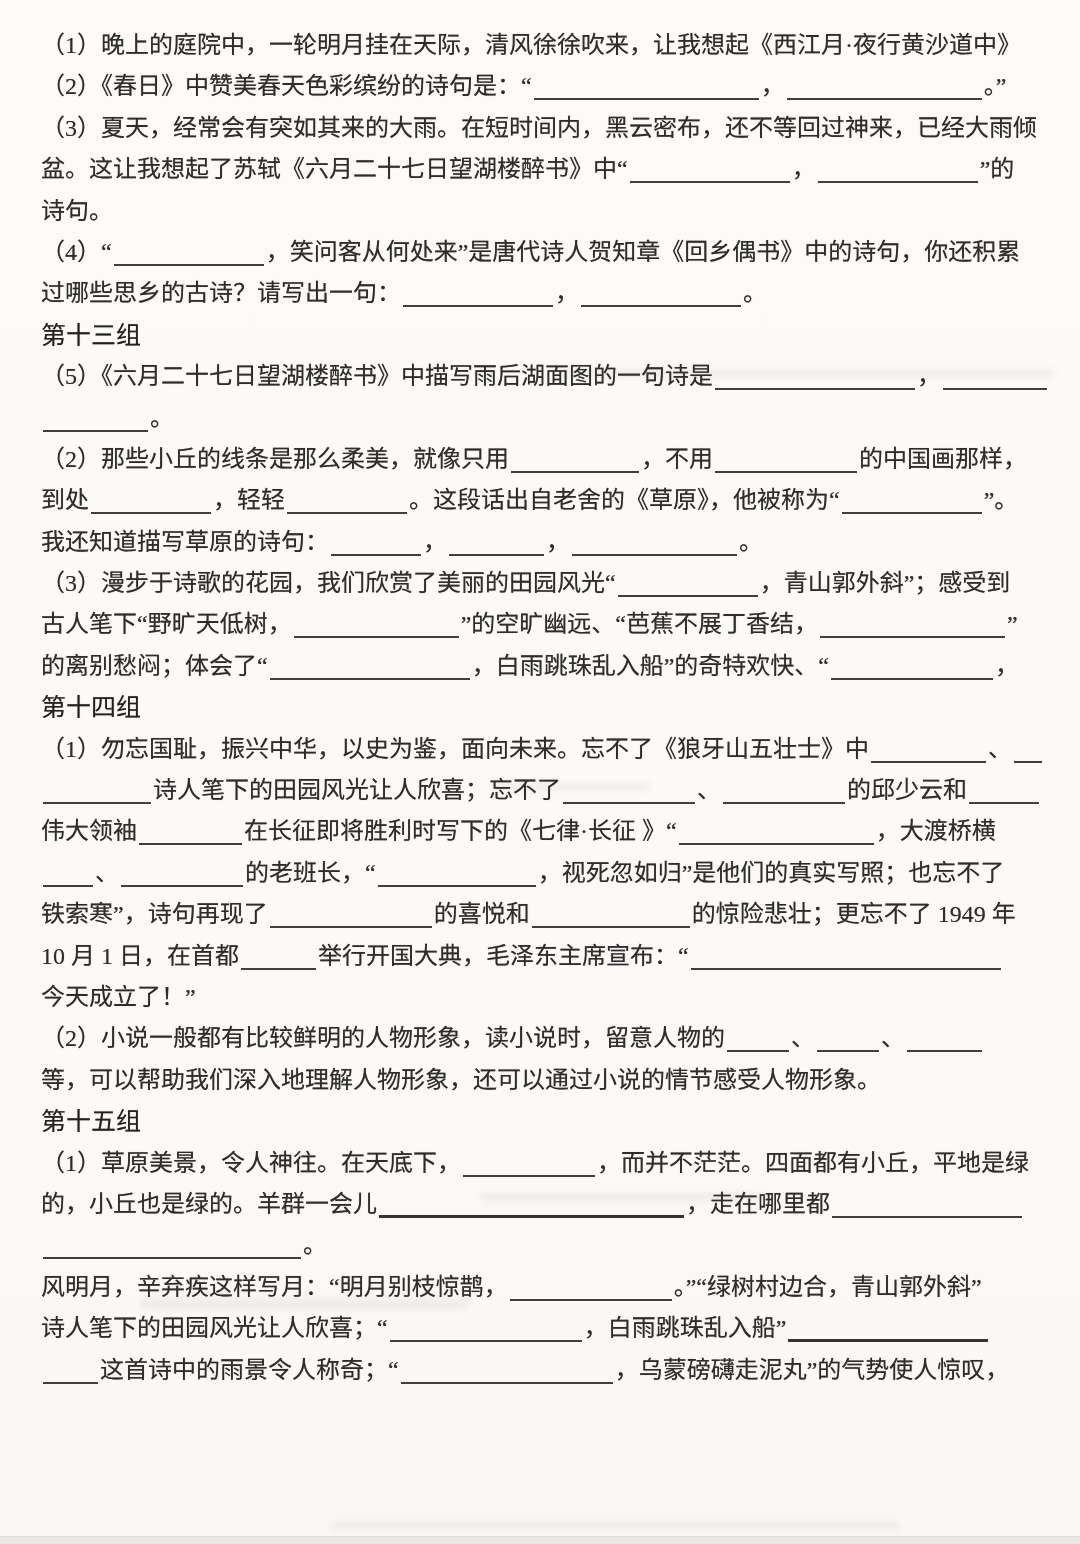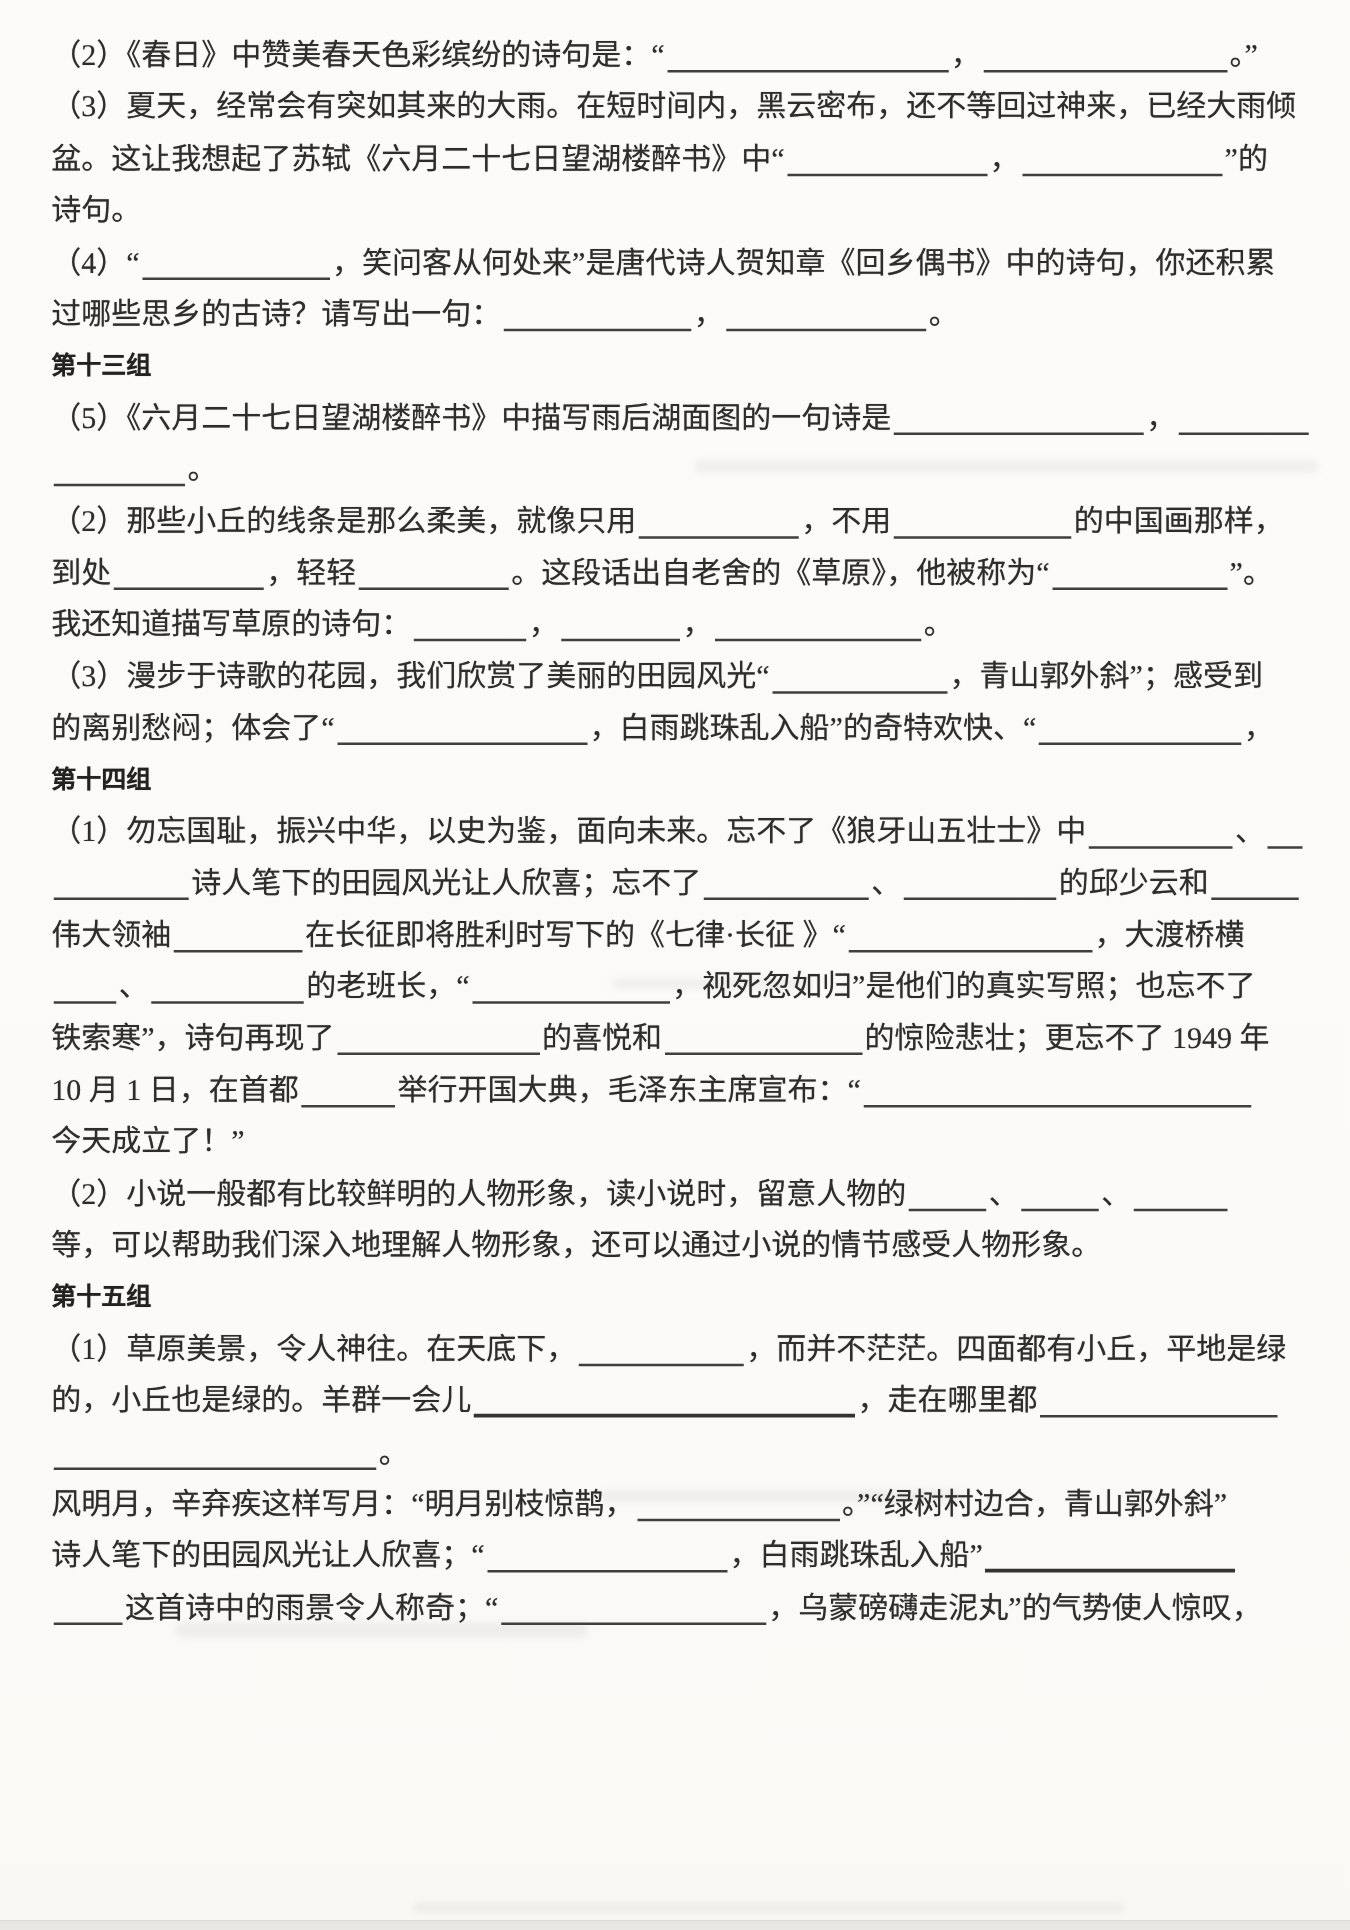--- a/index.html
+++ b/index.html
@@ -14,54 +14,56 @@
   }
   .content{
     position:absolute;top:25px;left:41px;width:1006px;
   }
   .line{
     height:41.4px;line-height:41.4px;
     font-size:24px;color:#2e2d2b;
     white-space:nowrap;overflow:hidden;
     text-shadow:0 0 0.7px rgba(45,44,42,0.55);
   }
-  .line.heading{font-weight:bold;font-size:20px;color:#232220;}
+  .line.heading{font-weight:normal;font-size:25px;color:#232220;}
   .blank{
     display:inline-block;height:0;
     border-bottom:2px solid #403f3d;
     vertical-align:-6px;margin:0 2px;
   }
   .blank.thick{border-bottom-width:3px;border-bottom-color:#343331;}
   .artifact{
     position:absolute;background:rgba(90,88,84,0.07);
     filter:blur(3px);border-radius:6px;pointer-events:none;
   }
   .bottom-edge{
     position:absolute;left:0;bottom:0;width:1080px;height:7px;
     background:#e9e7e4;border-top:1px solid #dedcd8;
   }
 </style>
 </head>
 <body>
 
 <div class="page">
   <div class="content">
+      <div class="line"><span>（1）晚上的庭院中，一轮明月挂在天际，清风徐徐吹来，让我想起《西江月·夜行黄沙道中》</span></div>
       <div class="line"><span>（2）《春日》中赞美春天色彩缤纷的诗句是：“</span><span class="blank" style="width: 225px;"></span><span>，</span><span class="blank" style="width: 195px;"></span><span>。”</span></div>
       <div class="line"><span>（3）夏天，经常会有突如其来的大雨。在短时间内，黑云密布，还不等回过神来，已经大雨倾</span></div>
       <div class="line"><span>盆。这让我想起了苏轼《六月二十七日望湖楼醉书》中“</span><span class="blank" style="width: 160px;"></span><span>，</span><span class="blank" style="width: 160px;"></span><span>”的</span></div>
       <div class="line"><span>诗句。</span></div>
       <div class="line"><span>（4）“</span><span class="blank" style="width: 150px;"></span><span>，笑问客从何处来”是唐代诗人贺知章《回乡偶书》中的诗句，你还积累</span></div>
       <div class="line"><span>过哪些思乡的古诗？请写出一句：</span><span class="blank" style="width: 150px;"></span><span>，</span><span class="blank" style="width: 160px;"></span><span>。</span></div>
       <div class="line heading"><span>第十三组</span></div>
       <div class="line"><span>（5）《六月二十七日望湖楼醉书》中描写雨后湖面图的一句诗是</span><span class="blank" style="width: 200px;"></span><span>，</span><span class="blank" style="width: 105px;"></span></div>
       <div class="line"><span class="blank" style="width: 105px;"></span><span>。</span></div>
       <div class="line"><span>（2）那些小丘的线条是那么柔美，就像只用</span><span class="blank" style="width: 128px;"></span><span>，不用</span><span class="blank" style="width: 142px;"></span><span>的中国画那样，</span></div>
       <div class="line"><span>到处</span><span class="blank" style="width: 120px;"></span><span>，轻轻</span><span class="blank" style="width: 120px;"></span><span>。这段话出自老舍的《草原》，他被称为“</span><span class="blank" style="width: 140px;"></span><span>”。</span></div>
       <div class="line"><span>我还知道描写草原的诗句：</span><span class="blank" style="width: 90px;"></span><span>，</span><span class="blank" style="width: 95px;"></span><span>，</span><span class="blank" style="width: 165px;"></span><span>。</span></div>
       <div class="line"><span>（3）漫步于诗歌的花园，我们欣赏了美丽的田园风光“</span><span class="blank" style="width: 140px;"></span><span>，青山郭外斜”；感受到</span></div>
+      <div class="line"><span>古人笔下“野旷天低树，</span><span class="blank" style="width: 165px;"></span><span>”的空旷幽远、“芭蕉不展丁香结，</span><span class="blank" style="width: 185px;"></span><span>”</span></div>
       <div class="line"><span>的离别愁闷；体会了“</span><span class="blank" style="width: 200px;"></span><span>，白雨跳珠乱入船”的奇特欢快、“</span><span class="blank" style="width: 162px;"></span><span>，</span></div>
       <div class="line heading"><span>第十四组</span></div>
       <div class="line"><span>（1）勿忘国耻，振兴中华，以史为鉴，面向未来。忘不了《狼牙山五壮士》中</span><span class="blank" style="width: 115px;"></span><span>、</span><span class="blank" style="width: 28px;"></span></div>
       <div class="line"><span class="blank" style="width: 108px;"></span><span>诗人笔下的田园风光让人欣喜；忘不了</span><span class="blank" style="width: 132px;"></span><span>、</span><span class="blank" style="width: 122px;"></span><span>的邱少云和</span><span class="blank" style="width: 70px;"></span></div>
       <div class="line"><span>伟大领袖</span><span class="blank" style="width: 103px;"></span><span>在长征即将胜利时写下的《七律·长征 》“</span><span class="blank" style="width: 195px;"></span><span>，大渡桥横</span></div>
       <div class="line"><span class="blank" style="width: 50px;"></span><span>、</span><span class="blank" style="width: 122px;"></span><span>的老班长，“</span><span class="blank" style="width: 158px;"></span><span>，视死忽如归”是他们的真实写照；也忘不了</span></div>
       <div class="line"><span>铁索寒”，诗句再现了</span><span class="blank" style="width: 162px;"></span><span>的喜悦和</span><span class="blank" style="width: 158px;"></span><span>的惊险悲壮；更忘不了 1949 年</span></div>
       <div class="line"><span>10 月 1 日，在首都</span><span class="blank" style="width: 75px;"></span><span>举行开国大典，毛泽东主席宣布：“</span><span class="blank" style="width: 310px;"></span></div>
       <div class="line"><span>今天成立了！”</span></div>
       <div class="line"><span>（2）小说一般都有比较鲜明的人物形象，读小说时，留意人物的</span><span class="blank" style="width: 62px;"></span><span>、</span><span class="blank" style="width: 62px;"></span><span>、</span><span class="blank" style="width: 75px;"></span></div>

